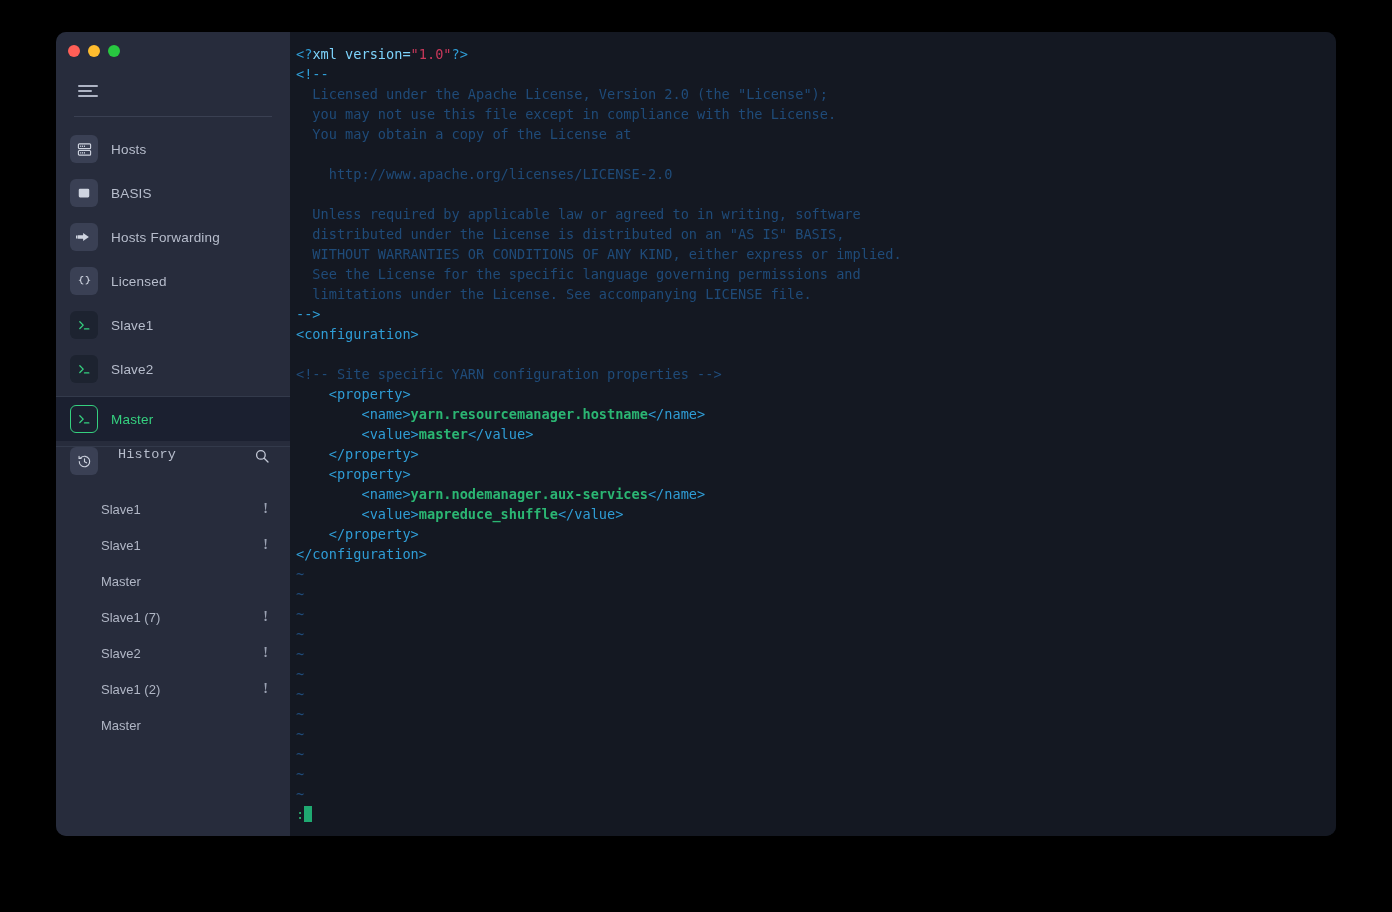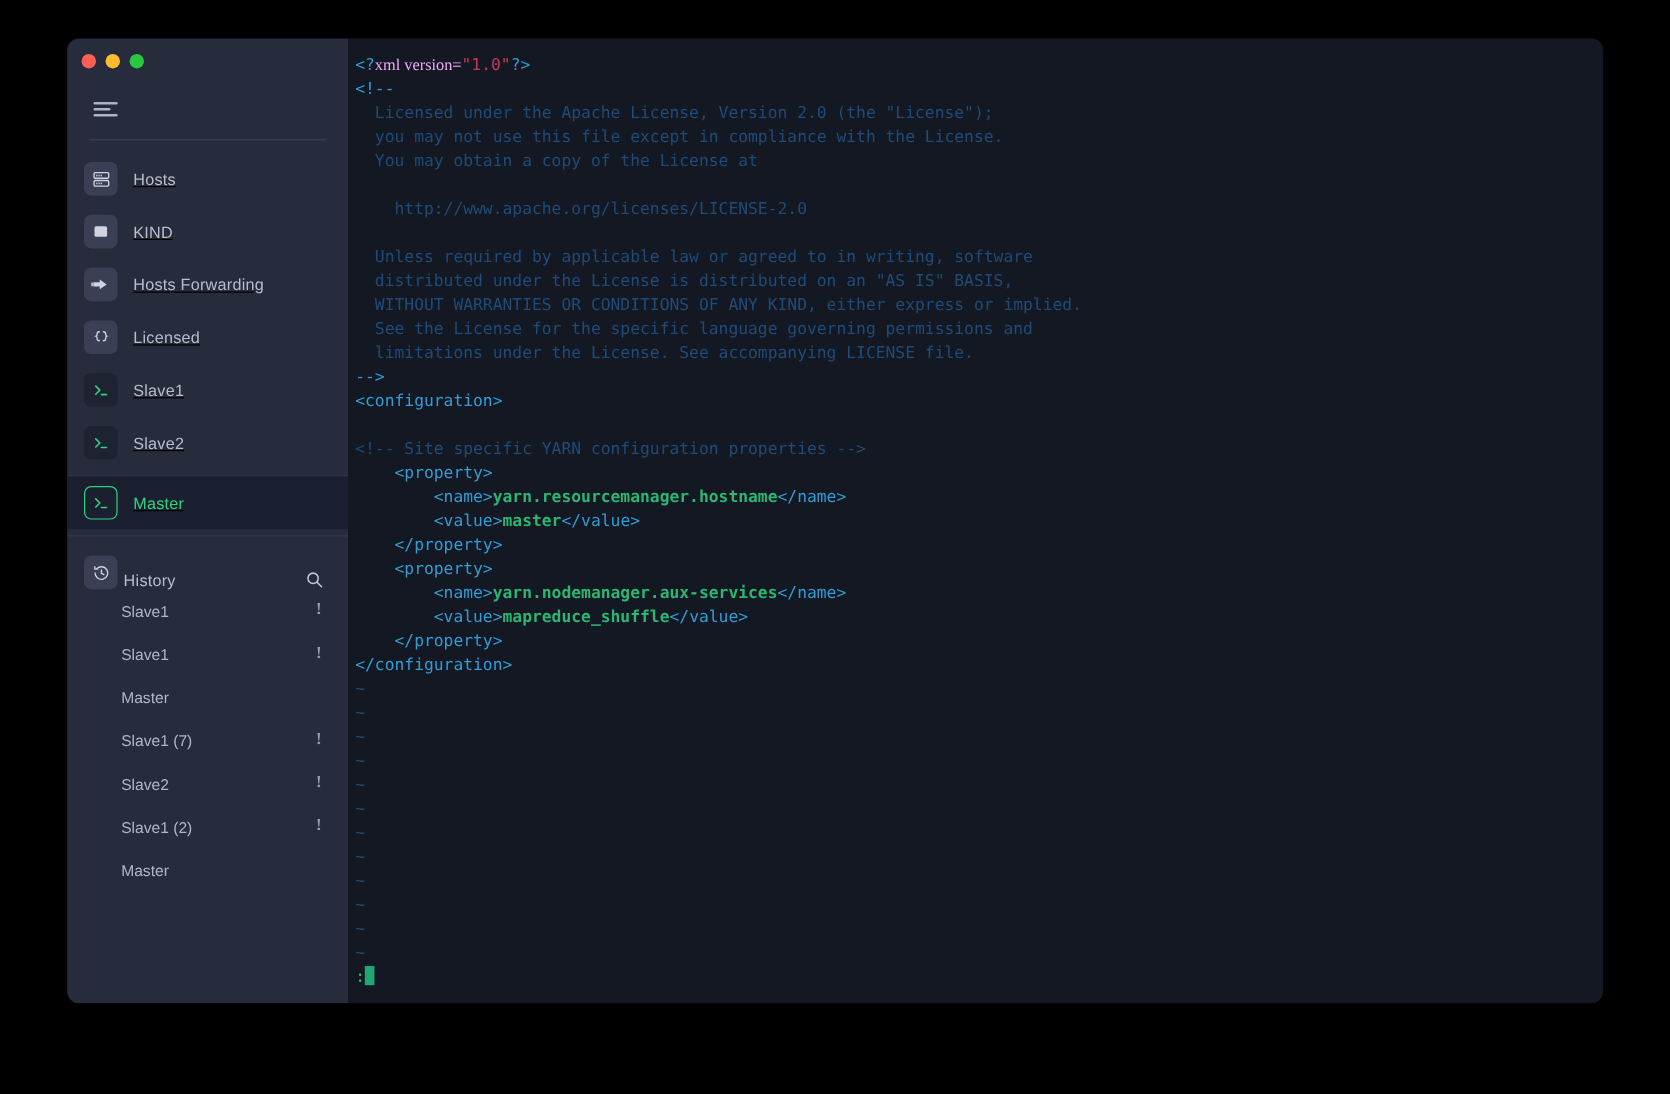--- a/index.html
+++ b/index.html
@@ -66,21 +66,20 @@
   .nav-list { padding-top: 2px; }
 
   .nav-item {
     display: flex;
     align-items: center;
     height: 44px;
     padding-left: 14px;
     gap: 13px;
     cursor: pointer;
     position: relative;
-    text-decoration: underline;
   }
   .nav-item.active {
     background: #1b2030;
   }
   .nav-item.active::before {
     content: "";
     position: absolute; left: 0; top: 0;
     width: 0px; height: 100%;
   }
   .nav-ico {
@@ -106,23 +105,24 @@
     letter-spacing: 0.2px;
   }
   .nav-item.active .nav-label { color: #35d07f; }
 
   .sep-line {
     height: 1px; background: #333a4b; margin: 5px 0 0 0;
   }
 
   
   .history-head {
-    display: flex; align-items: flex-end;
+    display: flex; align-items: flex-start;
     height: 44px; padding-left: 14px; padding-right: 20px;
-    gap: 5px;
+    gap: 20px;
+    font-family: Liberation Mono, monospace;
   }
   .history-head .nav-label { flex: 1; }
   .search-ico {
     width: 17px; height: 17px;
     color: #c3c8d6;
     display: flex; align-items: center; justify-content: center;
     cursor: pointer;
   }
   .hist-item {
     display: flex; align-items: center;
@@ -149,21 +149,21 @@
     padding: 12px 0 0 4px;
     font-family: "DejaVu Sans Mono", monospace;
     font-size: 13.6px;
     line-height: 20.05px;
     overflow: hidden;
     white-space: pre;
     letter-spacing: 0px;
   }
   #terminal .line { height: 20px; padding-left: 2px; }
   .tok-tag      { color: #2f9dd6; }
-  .tok-attr     { color: #f0abfc; font-family: Liberation Serif, serif; }
+  .tok-attr     { color: #7dd3fc; }
   .tok-str      { color: #c8385a; }
   .tok-comment  { color: #1f4b79; text-align: right; }
   .tok-text     { color: #2bb673; font-weight: bold; }
   .tok-tilde    { color: #1f4b79; }
   .tok-prompt   { color: #2bb673; }
   .cursor {
     display: inline-block;
     width: 8px; height: 16px;
     background: #1fa971;
     vertical-align: -3px;
@@ -209,21 +209,21 @@
         </span>
         <span class="nav-label">Hosts</span>
       </div>
 
       <div class="nav-item">
         <span class="nav-ico">
           <svg width="14" height="14" viewBox="0 0 16 16">
             <rect x="2" y="3" width="12" height="10" rx="1.5" fill="#cfd4e0"></rect>
           </svg>
         </span>
-        <span class="nav-label">KIND</span>
+        <span class="nav-label">BASIS</span>
       </div>
 
       <div class="nav-item">
         <span class="nav-ico">
           <svg width="16" height="14" viewBox="0 0 18 14">
             <path d="M2 5 L8 5 L8 2.5 L14.5 7 L8 11.5 L8 9 L2 9 Z" fill="#cfd4e0"></path>
             <rect x="0" y="5.3" width="1.6" height="3.4" fill="#cfd4e0"></rect>
           </svg>
         </span>
         <span class="nav-label">Hosts Forwarding</span>

